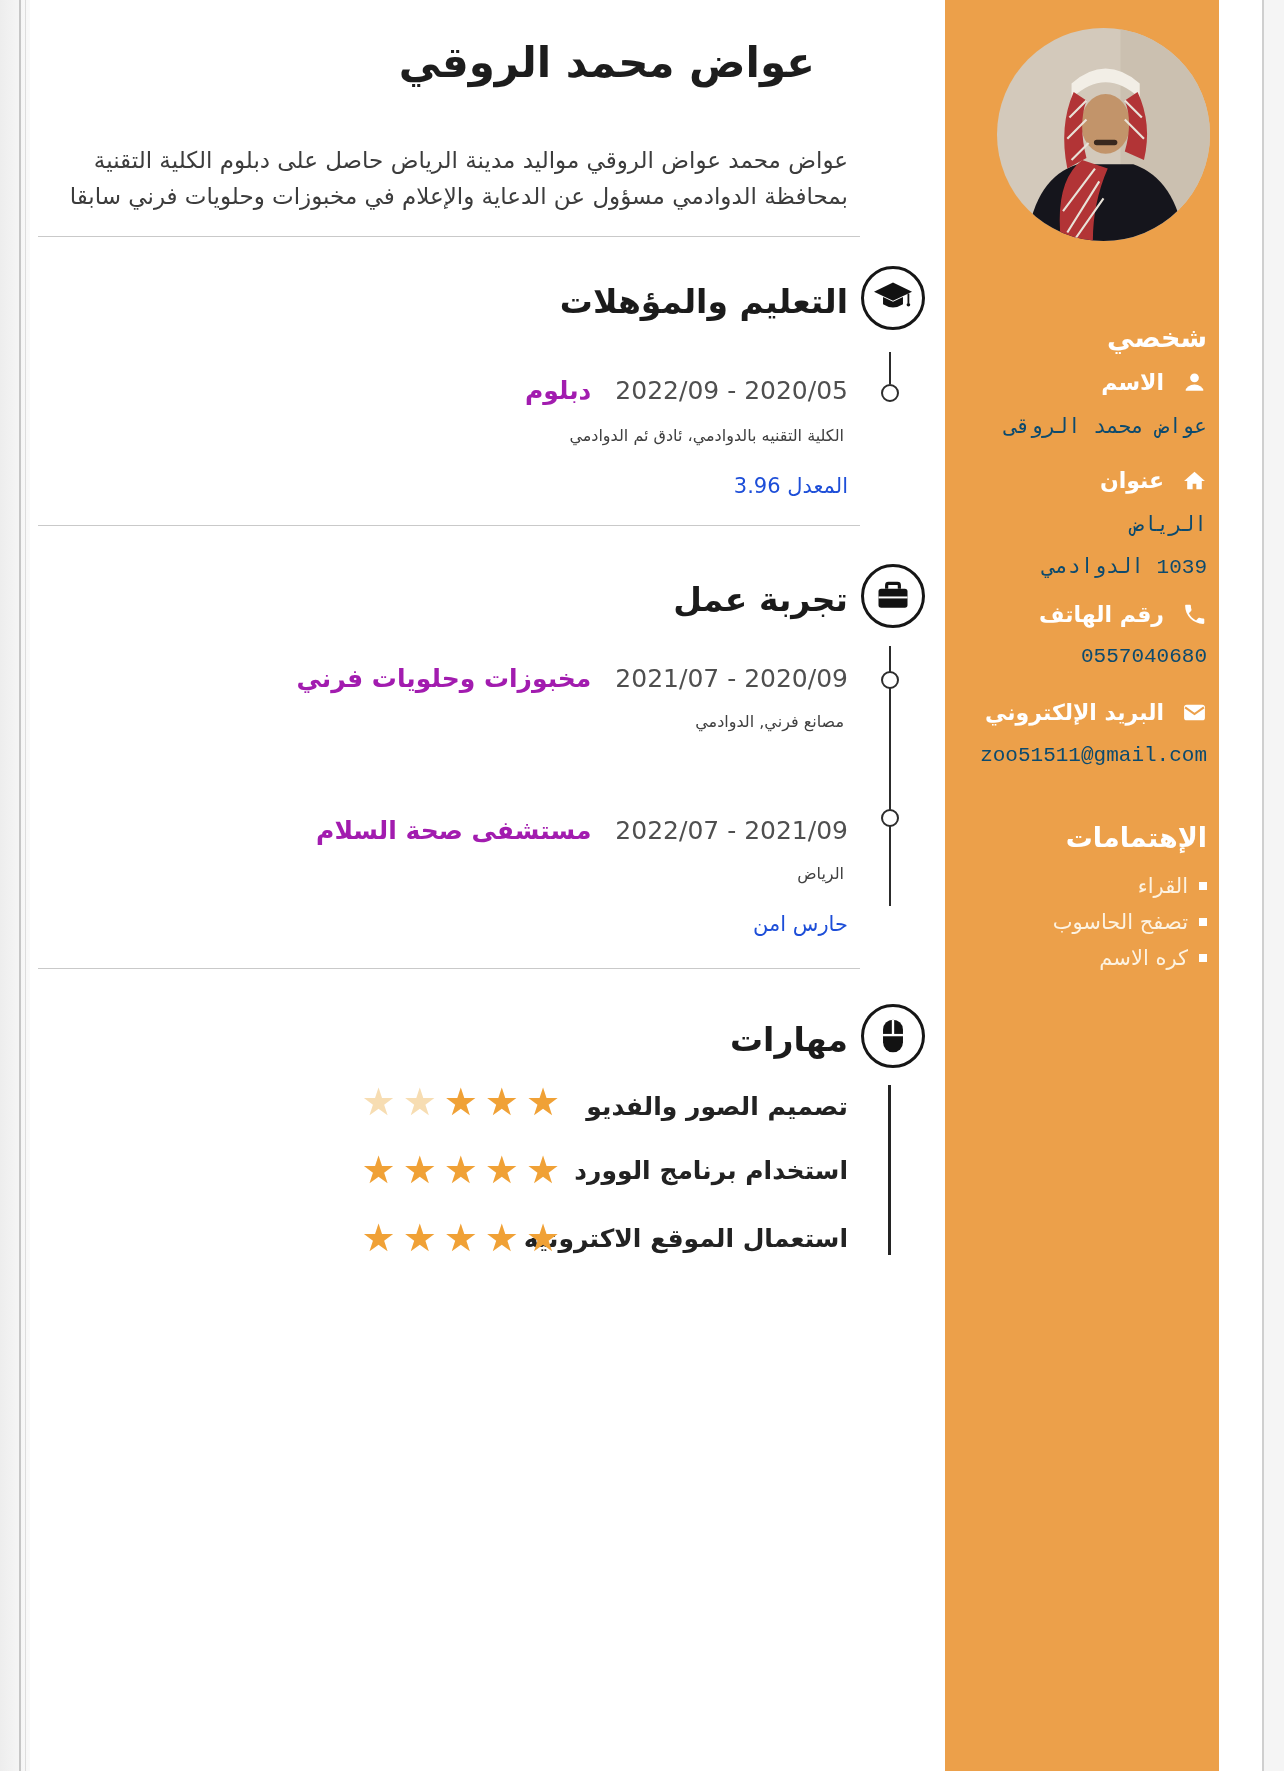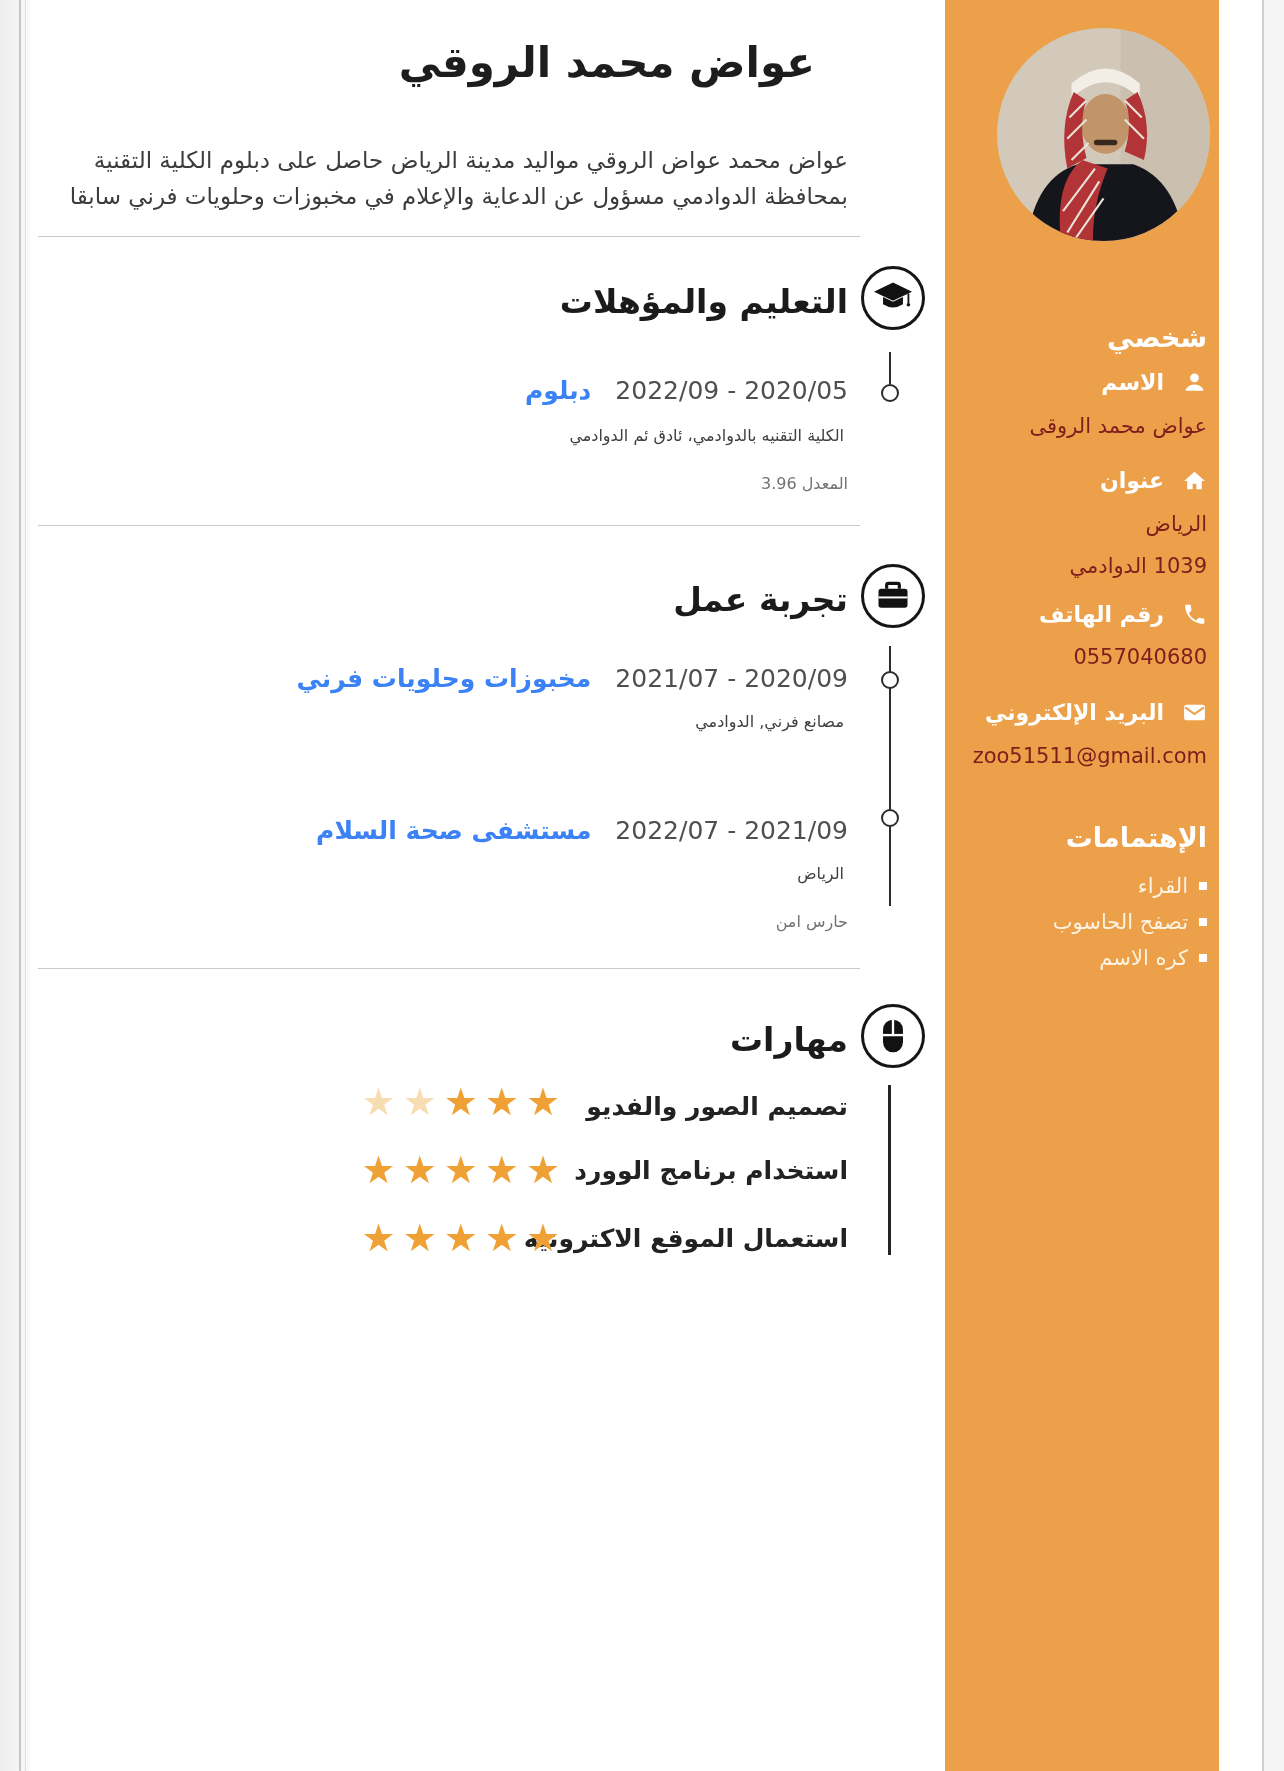--- a/index.html
+++ b/index.html
@@ -29,45 +29,45 @@
   .tl-line{position:absolute;right:54px;width:2.5px;background:#2c2c2c;}
   .tl-line-edu{top:352px;height:32px;}
   .tl-line-work{top:646px;height:260px;}
   .tl-line-skills{top:1085px;height:170px;background:#242424;width:3px;}
   .tl-dot{position:absolute;right:46px;width:18px;height:18px;border:2.5px solid #2c2c2c;border-radius:50%;
     background:#fff;box-sizing:border-box;}
   .dot-edu{top:384px}.dot-w1{top:671px}.dot-w2{top:809px}
 
   .entry-row{position:absolute;right:97px;display:flex;flex-direction:row;gap:24px;align-items:baseline;}
   .entry-date{font-size:25px;color:#4f4f4f;}
-  .entry-title{font-size:25px;font-weight:bold;color:#3b82f6;}
+  .entry-title{font-size:25px;font-weight:bold;color:#a21caf;}
   .row-edu{top:376px}.row-w1{top:664px}.row-w2{top:816px}
   .entry-sub{position:absolute;right:101px;font-size:16px;color:#404040;}
   .sub-edu{top:426px}.sub-w1{top:712px}.sub-w2{top:864px}
-  .entry-desc{position:absolute;right:97px;font-size:16px;color:#737373;}
+  .entry-desc{position:absolute;right:97px;font-size:21px;color:#1d4ed8;}
   .desc-edu{top:474px}.desc-w1{top:760px}.desc-w2{top:912px}
 
   
   .skill-label{position:absolute;right:97px;font-size:25px;font-weight:bold;color:#222;}
   .sl1{top:1092px}.sl2{top:1156px}.sl3{top:1224px}
   .stars{position:absolute;left:300px;width:230px;display:flex;flex-direction:row;gap:7px;direction:rtl;}
   .st1{top:1080px}.st2{top:1148px}.st3{top:1216px}
   .star{font-size:38px;line-height:44px;}
   .star.filled{color:#f0a136;}
   .star.empty{color:#f7ddb2;}
 
   
   .sidebar{position:absolute;left:945px;top:0;width:274px;height:1771px;background:#eca04a;direction:rtl;}
   .photo{position:absolute;top:28px;left:52px;width:213px;height:213px;border-radius:50%;overflow:hidden;}
   .sb-header{position:absolute;right:12px;font-size:27px;font-weight:bold;color:#ffffff;}
   .sbh-personal{top:322px}.sbh-interests{top:822px}
   .sb-label{position:absolute;right:12px;display:flex;align-items:center;gap:18px;font-size:22px;font-weight:bold;color:#ffffff;}
   .sb-label .sicon{width:25px;height:25px;flex:0 0 auto;}
   .lbl-name{top:370px}.lbl-addr{top:468px}.lbl-phone{top:602px}.lbl-email{top:700px}
-  .sb-value{position:absolute;right:12px;font-size:21px;color:#7f1d1d;direction:rtl;}
+  .sb-value{position:absolute;right:12px;font-size:21px;color:#0c4a6e;direction:rtl;font-family:Liberation Mono, monospace;}
   .val-name{top:414px}.val-city{top:512px}.val-street{top:554px}.val-phone{top:645px}.val-email{top:744px}
   .interest{position:absolute;right:12px;display:flex;align-items:center;gap:11px;font-size:21px;color:#fdf3e2;}
   .interest .sq{width:8px;height:8px;background:#ffffff;flex:0 0 auto;}
   .int1{top:874px}.int2{top:910px}.int3{top:946px}
 </style>
 </head>
 <body>
 
 <div class="screenshot">
 

